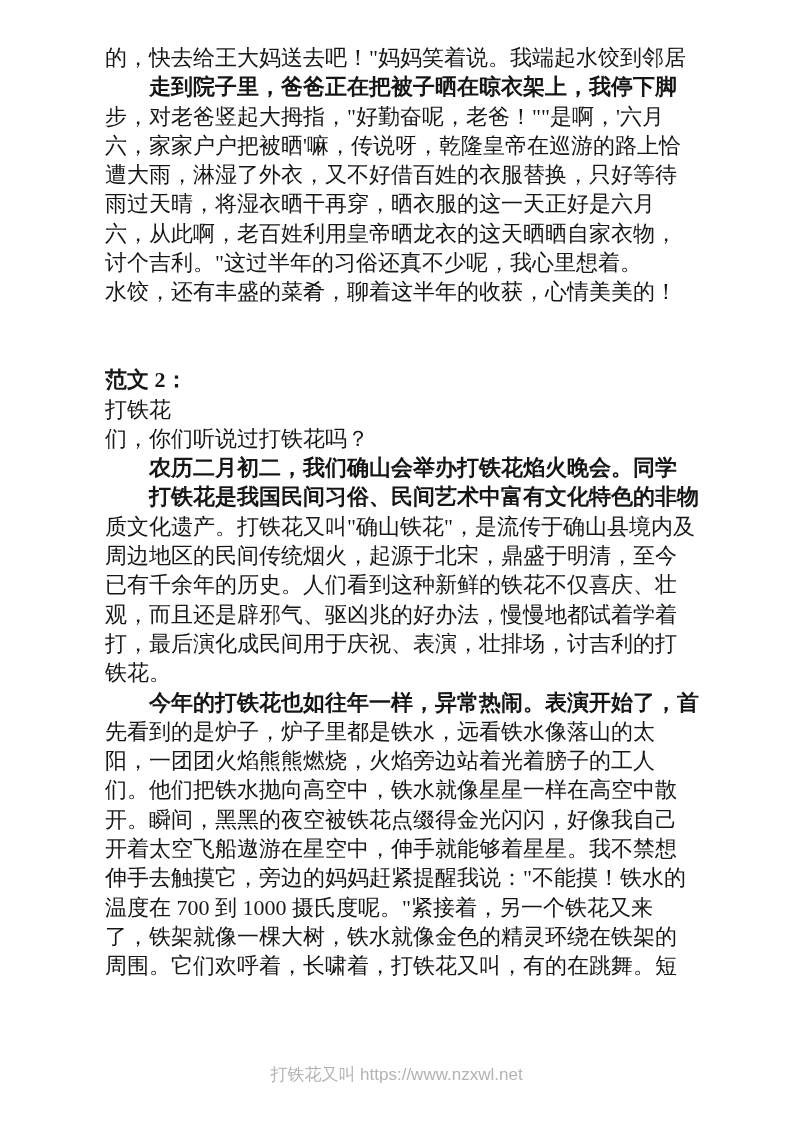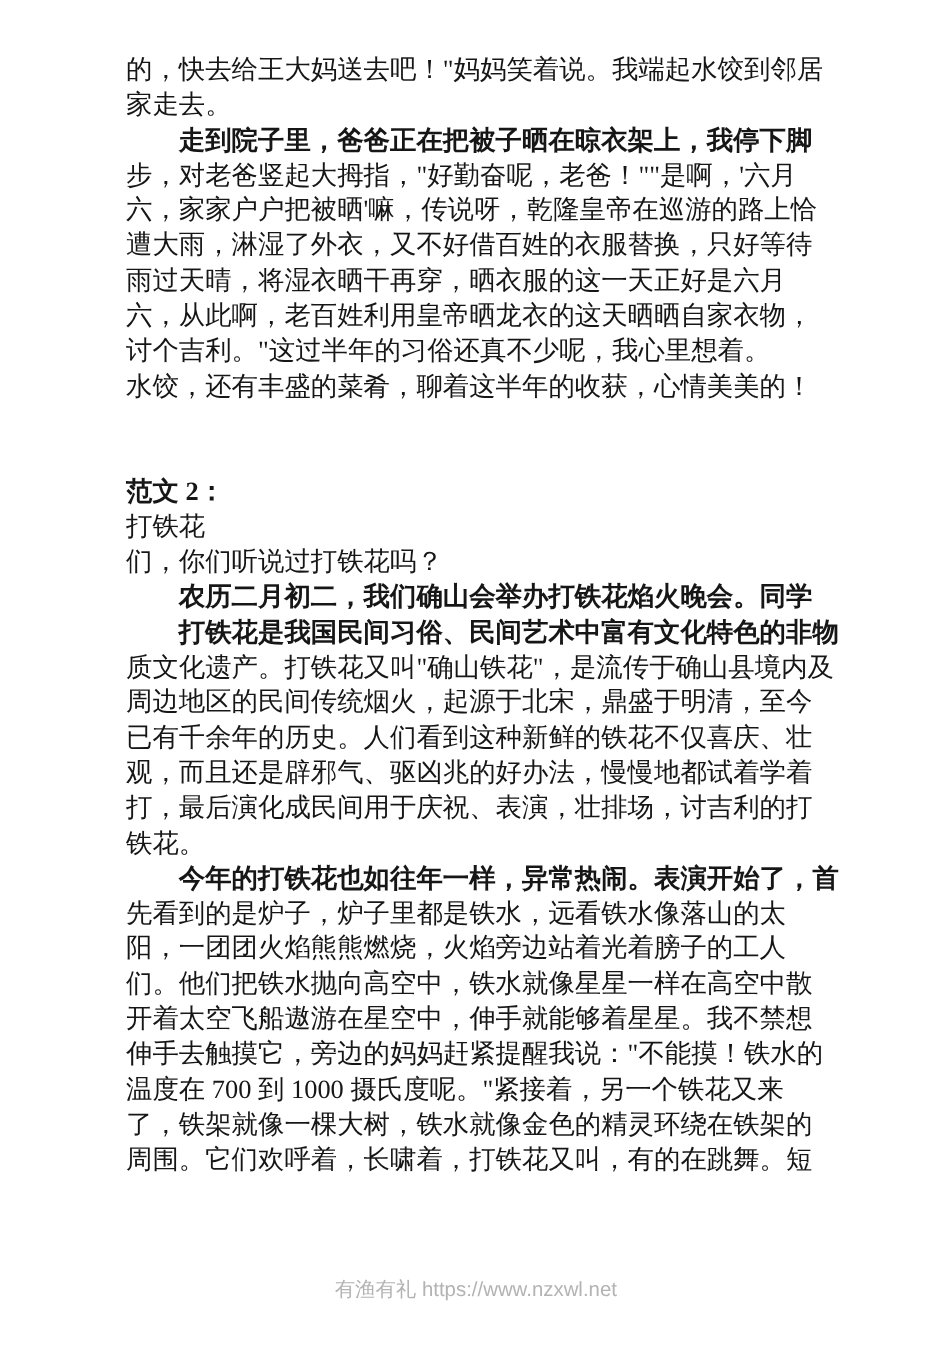--- a/index.html
+++ b/index.html
@@ -41,21 +41,20 @@
     font-family: "Liberation Sans", "DejaVu Sans", sans-serif;
   }
 </style>
 </head>
 <body>
 
 <div class="page">
   <main class="content">
       <div class="block paragraph">
         <div class="line">的，快去给王大妈送去吧！"妈妈笑着说。我端起水饺到邻居</div>
-        <div class="line">家走去。</div>
       </div>
       <div class="block paragraph">
         <div class="line indent">走到院子里，爸爸正在把被子晒在晾衣架上，我停下脚</div>
         <div class="line">步，对老爸竖起大拇指，"好勤奋呢，老爸！""是啊，'六月</div>
         <div class="line">六，家家户户把被晒'嘛，传说呀，乾隆皇帝在巡游的路上恰</div>
         <div class="line">遭大雨，淋湿了外衣，又不好借百姓的衣服替换，只好等待</div>
         <div class="line">雨过天晴，将湿衣晒干再穿，晒衣服的这一天正好是六月</div>
         <div class="line">六，从此啊，老百姓利用皇帝晒龙衣的这天晒晒自家衣物，</div>
         <div class="line">讨个吉利。"这过半年的习俗还真不少呢，我心里想着。</div>
       </div>
@@ -80,21 +79,22 @@
         <div class="line">已有千余年的历史。人们看到这种新鲜的铁花不仅喜庆、壮</div>
         <div class="line">观，而且还是辟邪气、驱凶兆的好办法，慢慢地都试着学着</div>
         <div class="line">打，最后演化成民间用于庆祝、表演，壮排场，讨吉利的打</div>
         <div class="line">铁花。</div>
       </div>
       <div class="block paragraph">
         <div class="line indent">今年的打铁花也如往年一样，异常热闹。表演开始了，首</div>
         <div class="line">先看到的是炉子，炉子里都是铁水，远看铁水像落山的太</div>
         <div class="line">阳，一团团火焰熊熊燃烧，火焰旁边站着光着膀子的工人</div>
         <div class="line">们。他们把铁水抛向高空中，铁水就像星星一样在高空中散</div>
+        <div class="line">开。瞬间，黑黑的夜空被铁花点缀得金光闪闪，好像我自己</div>
         <div class="line">开着太空飞船遨游在星空中，伸手就能够着星星。我不禁想</div>
         <div class="line">伸手去触摸它，旁边的妈妈赶紧提醒我说："不能摸！铁水的</div>
         <div class="line">温度在 700 到 1000 摄氏度呢。"紧接着，另一个铁花又来</div>
         <div class="line">了，铁架就像一棵大树，铁水就像金色的精灵环绕在铁架的</div>
         <div class="line">周围。它们欢呼着，长啸着，打铁花又叫，有的在跳舞。短</div>
       </div>
     </main>
-  <div class="footer">有渔有礼 https://www.nzxwl.net</div>
+  <div class="footer">打铁花又叫 https://www.nzxwl.net</div>
 </div>
 
 </body></html>

